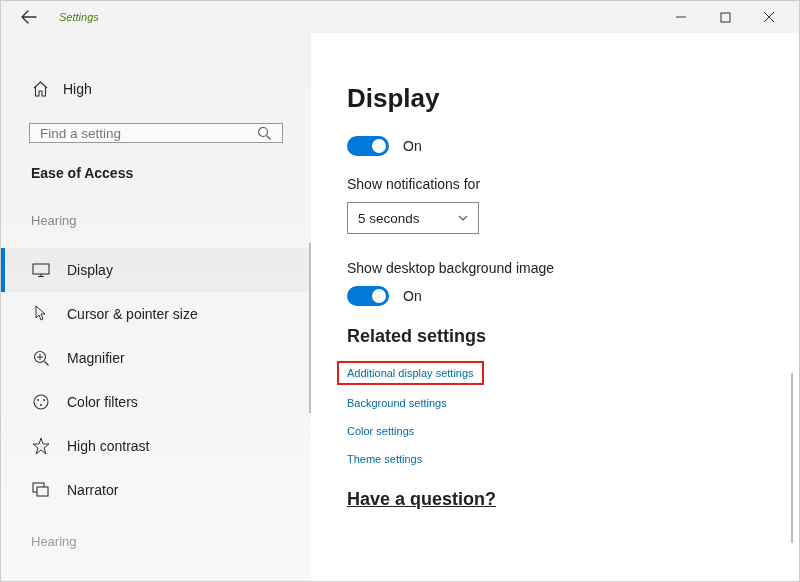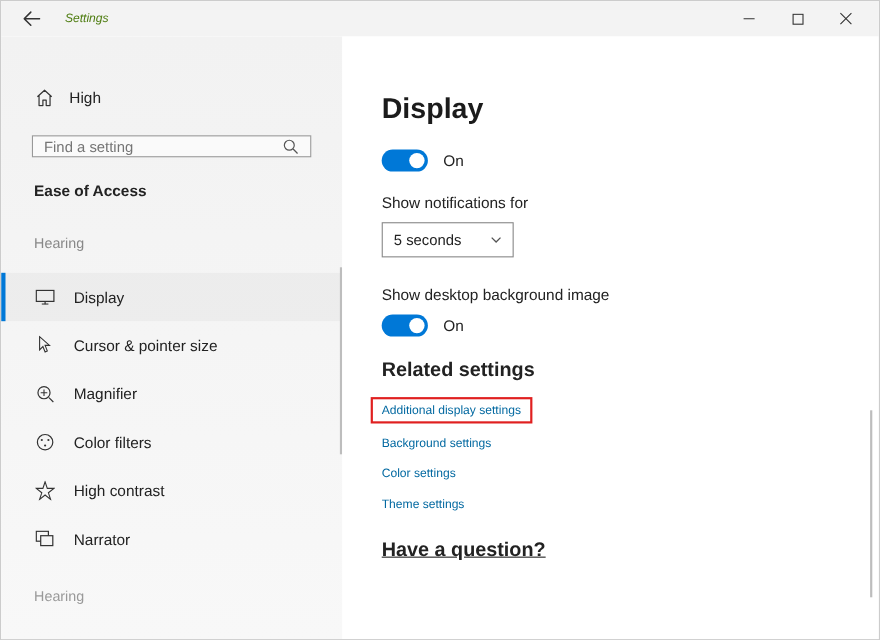--- a/index.html
+++ b/index.html
@@ -27,21 +27,21 @@
   .nav-item.active { background: rgba(0,0,0,0.03); }
   .group-label.hearing { color: #999; margin-top: 22px; }
   .sidebar-scroll { position: absolute; right: 0; top: 210px; width: 2px; height: 170px; background: #bdbdbd; }
   .content { flex: 1; padding: 50px 40px 0 36px; position: relative; overflow: hidden; }
   .page-title { font-size: 26px; font-weight: 600; color: #1b1b1b; margin-bottom: 22px; }
   .toggle-row { display: flex; align-items: center; gap: 14px; margin-bottom: 20px; }
   .toggle { width: 42px; height: 20px; border-radius: 10px; background: #0078d7; position: relative; cursor: pointer; }
   .toggle::after { content: ""; position: absolute; right: 3px; top: 3px; width: 14px; height: 14px; border-radius: 50%; background: #fff; }
   .toggle-label { font-size: 14px; color: #222; }
   .field-label { font-size: 14px; color: #222; margin-bottom: 10px; }
-  .dropdown { width: 120px; height: 32px; border: 1px solid #888; background: #fff; display: flex; align-items: center; justify-content: space-between; padding: 0 10px; font-size: 13.5px; color: #222; cursor: pointer; margin-bottom: 26px; }
+  .dropdown { width: 132px; height: 32px; border: 1px solid #888; background: #fff; display: flex; align-items: center; justify-content: space-between; padding: 0 10px; font-size: 13.5px; color: #222; cursor: pointer; margin-bottom: 26px; }
   .dropdown .chev { font-size: 11px; color: #555; }
   .hint { font-size: 14px; color: #7a7a7a; margin-top: 12px; margin-bottom: 34px; }
   .section-title { font-size: 18px; font-weight: 600; color: #222; margin-bottom: 14px; }
   .link { font-size: 11px; color: #0369a1; cursor: pointer; display: block; margin-bottom: 16px; width: fit-content; }
   .highlight { border: 2px solid #e02020; padding: 4px 8px; margin-left: -10px; margin-bottom: 12px; display: inline-block; }
   .footer-q { font-size: 18px; font-weight: 600; color: #222; margin-top: 24px; text-decoration: underline; }
   .content-scroll { position: absolute; right: 6px; top: 340px; width: 2px; height: 170px; background: #bdbdbd; }
   svg { display: block; }
 </style>
 </head>

